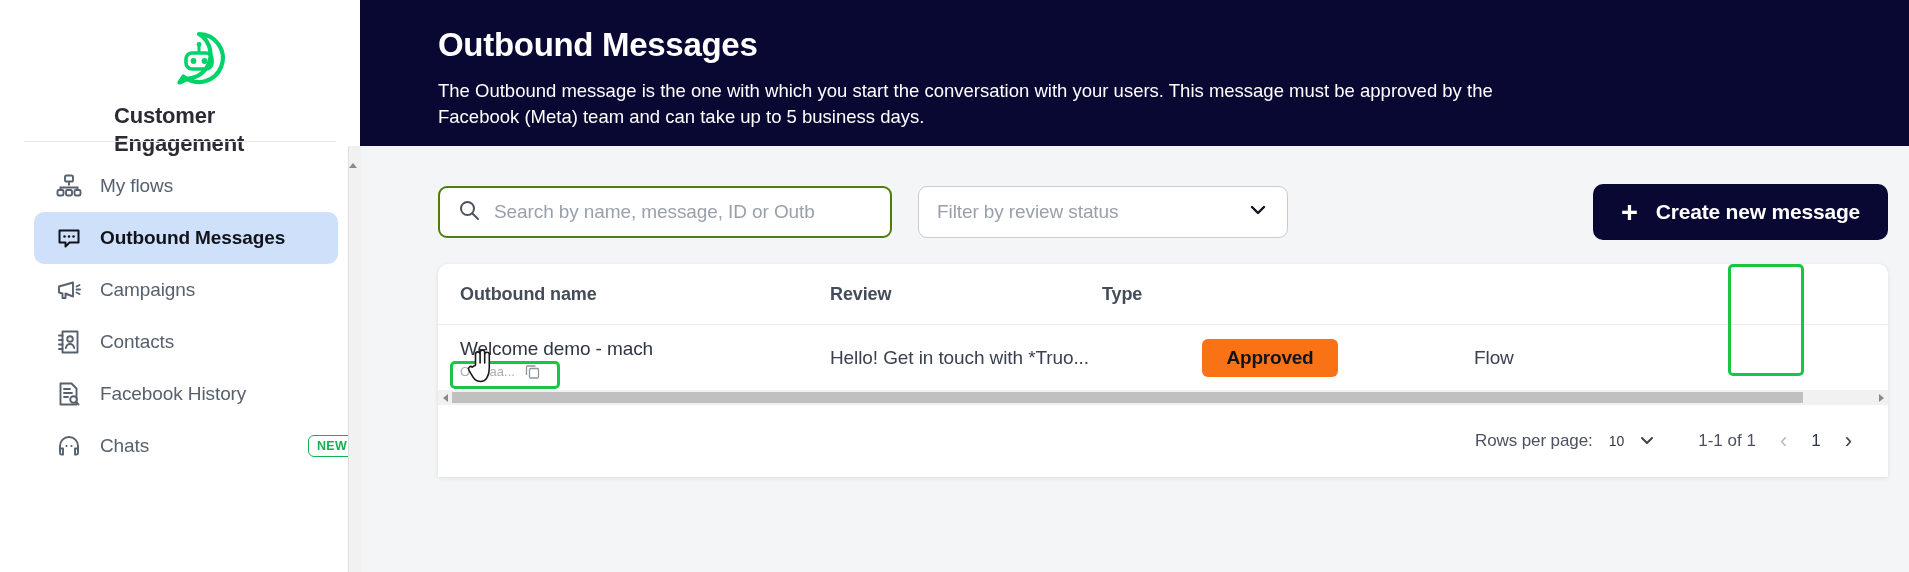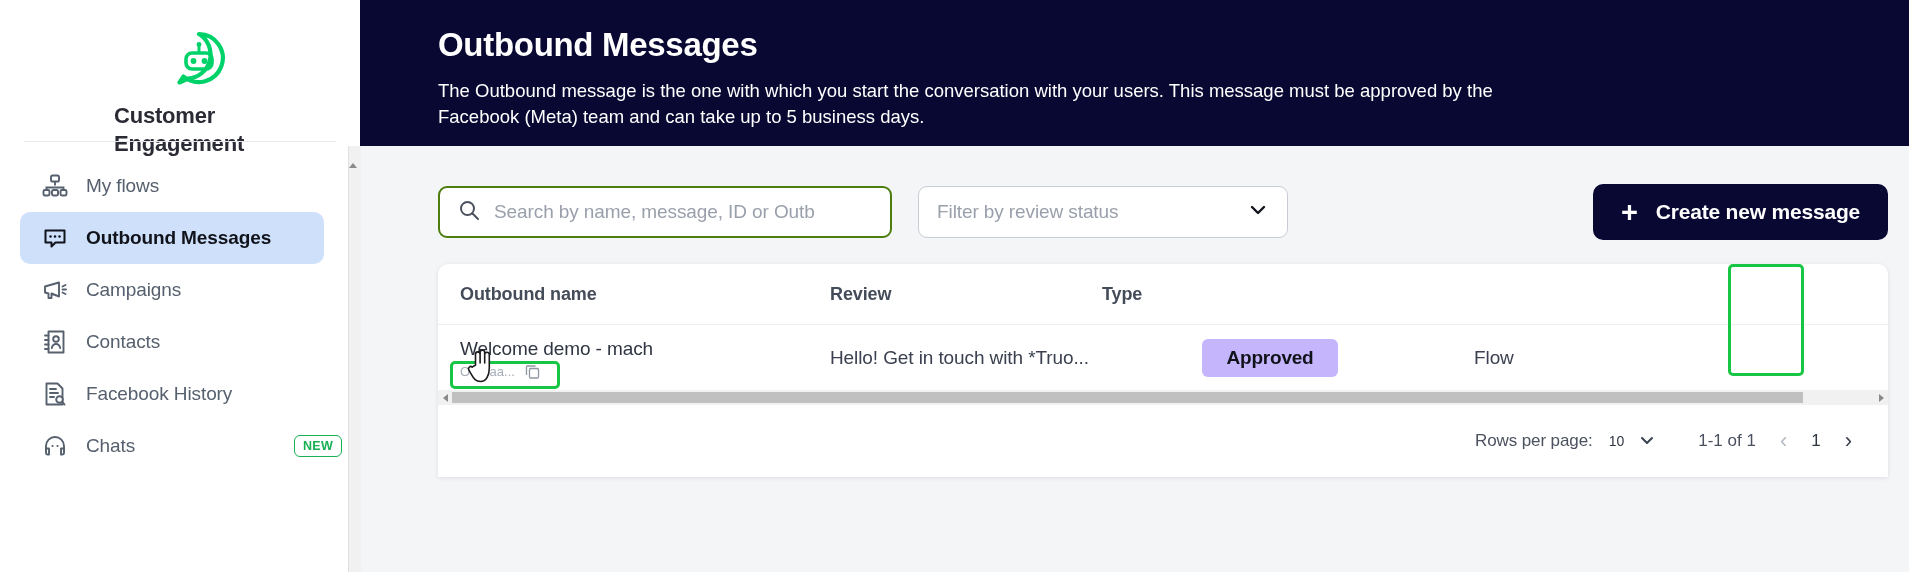--- a/index.html
+++ b/index.html
@@ -18,21 +18,21 @@
   .brand { display: flex; align-items: center; gap: 16px; padding: 30px 0 0 38px; flex-direction: column; }
   .brand-logo { width: 56px; height: 56px; flex: 0 0 56px; }
   .brand-name {
     font-size: 22px; font-weight: bold; color: #2b2b35;
     line-height: 1.28; letter-spacing: -0.2px; max-width: 170px;
   }
   .brand-divider {
     position: absolute; left: 24px; top: 141px;
     width: 312px; height: 1px; background: #e6e8ec;
   }
-  .nav { position: absolute; top: 160px; left: 0; width: 360px; }
+  .nav { position: absolute; top: 160px; left: 14px; width: 360px; }
   .nav-item {
     display: flex; align-items: center; gap: 18px;
     height: 52px; margin: 0 36px 0 20px;
     padding-left: 22px; border-radius: 10px; position: relative;
   }
   .nav-item.active { background: #cfe0fb; }
   .nav-icon { width: 26px; height: 26px; flex: 0 0 26px; display: block; }
   .nav-label { font-size: 19px; color: #56606e; letter-spacing: -0.1px; white-space: nowrap; }
   .nav-item.active .nav-label { color: #11131a; font-weight: bold; }
   .badge-new {
@@ -129,21 +129,21 @@
   }
   .anno-type {
     position: absolute; left: 1368px; top: 264px;
     width: 76px; height: 112px;
     border: 3px solid #18c544; border-radius: 5px; pointer-events: none; z-index: 30;
   }
 
   .pill-approved {
     display: inline-flex; align-items: center; justify-content: center;
     min-width: 136px; height: 38px; padding: 0 16px;
-    background: #c4b5fd; color: #11131a; border-radius: 6px;
+    background: #f97316; color: #11131a; border-radius: 6px;
     font-size: 19px; font-weight: bold; letter-spacing: -0.2px;
   }
 
   
   .hscroll {
     height: 15px; background: #f1f1f1;
     display: flex; align-items: center; position: relative;
   }
   .hs-arrow-l, .hs-arrow-r { width: 14px; flex: 0 0 14px; display: flex; justify-content: center; }
   .tri-l { width: 0; height: 0; border-top: 4.5px solid transparent; border-bottom: 4.5px solid transparent; border-right: 5px solid #8a8a8a; }

